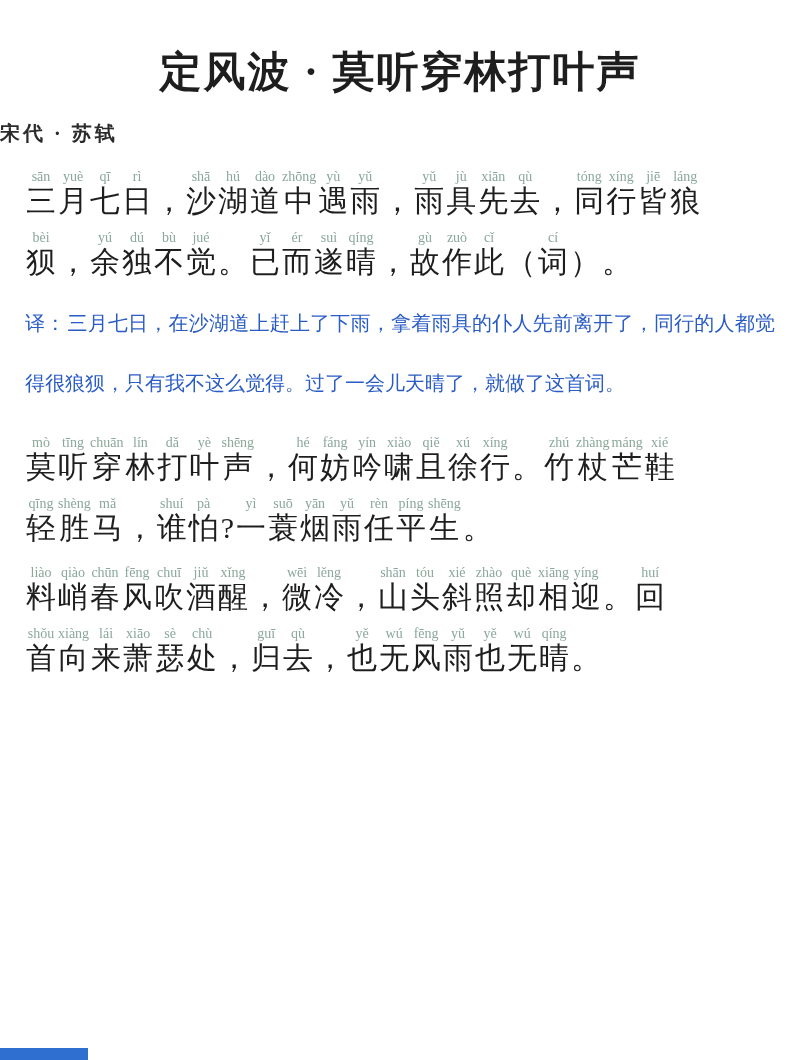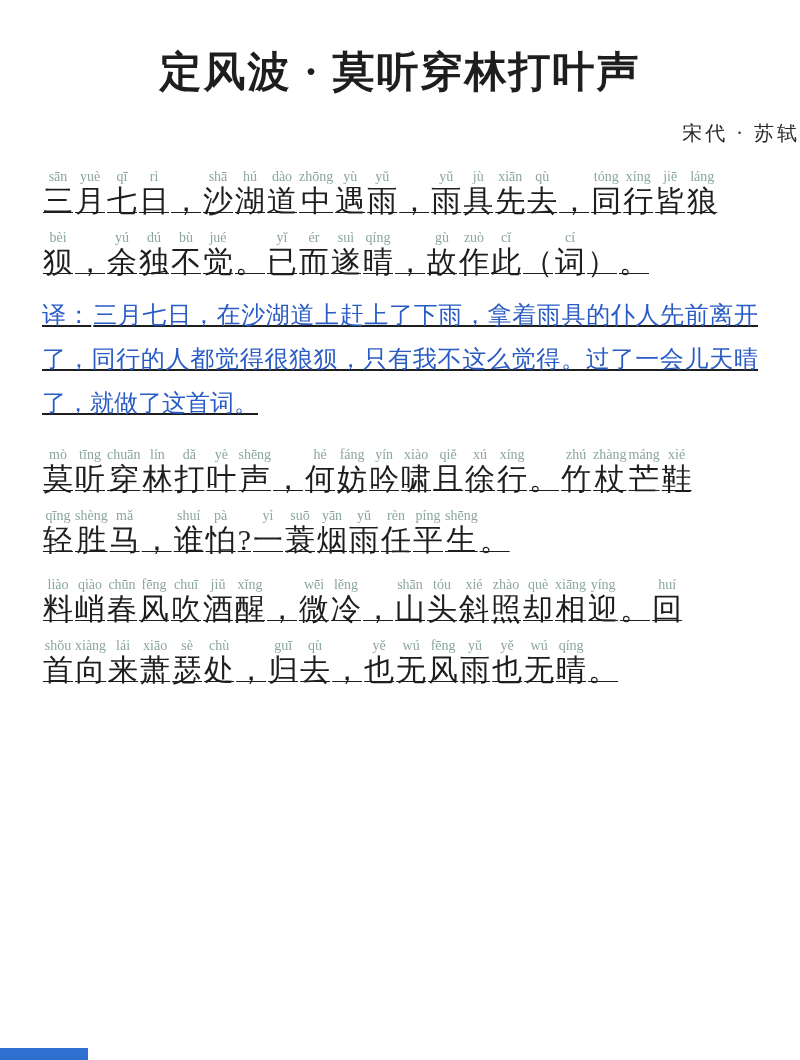--- a/index.html
+++ b/index.html
@@ -5,35 +5,36 @@
   html,body{margin:0;padding:0;background:#ffffff;}
   .page{
     position:relative;
     width:800px;height:1060px;
     margin:4px auto;
     background:#ffffff;
     overflow:hidden;
     font-family:"Liberation Serif","DejaVu Serif",serif;
     color:var(--ink,#1e1e1e);
   }
-  .inner{padding:0 42px;text-decoration:underline;}
+  .inner{padding:0 25px;}
   h1.title{
     margin:40px 0 0 0;
     text-align:center;
     font-size:42px;
     font-weight:bold;
     letter-spacing:2px;
     color:var(--ink,#1e1e1e);
   }
   .author{
     margin-top:20px;
-    text-align:right;
+    text-align:left;
     font-size:20px;
     letter-spacing:3px;
     color:#2b2b2b;
+    font-weight:bold;
   }
   section.poem{margin-top:22px;}
   section.poem + p.trans{margin-top:16px;}
   .poem-line{
     line-height:1;
     margin-bottom:14px;
     white-space:nowrap;
   }
   ruby{
     ruby-align:center;
@@ -43,22 +44,22 @@
   }
   rt{
     font-size:14px;
     letter-spacing:0;
     color:var(--pinyin,#8ba79b);
     padding-bottom:3px;
     font-family:"Liberation Serif","DejaVu Serif",serif;
   }
   p.trans{
     margin:18px 0 0 0;
-    font-size:24px;
-    line-height:44px;
+    font-size:20px;
+    line-height:60px;
     text-align:justify;
     color:var(--translation,#2a5cc5);
   }
   .tlabel{margin-right:2px;}
   .bottom-bar{
     position:absolute;
     left:0;bottom:0;
     width:88px;height:16px;
     background:var(--accent,#2f6fd0);
   }

